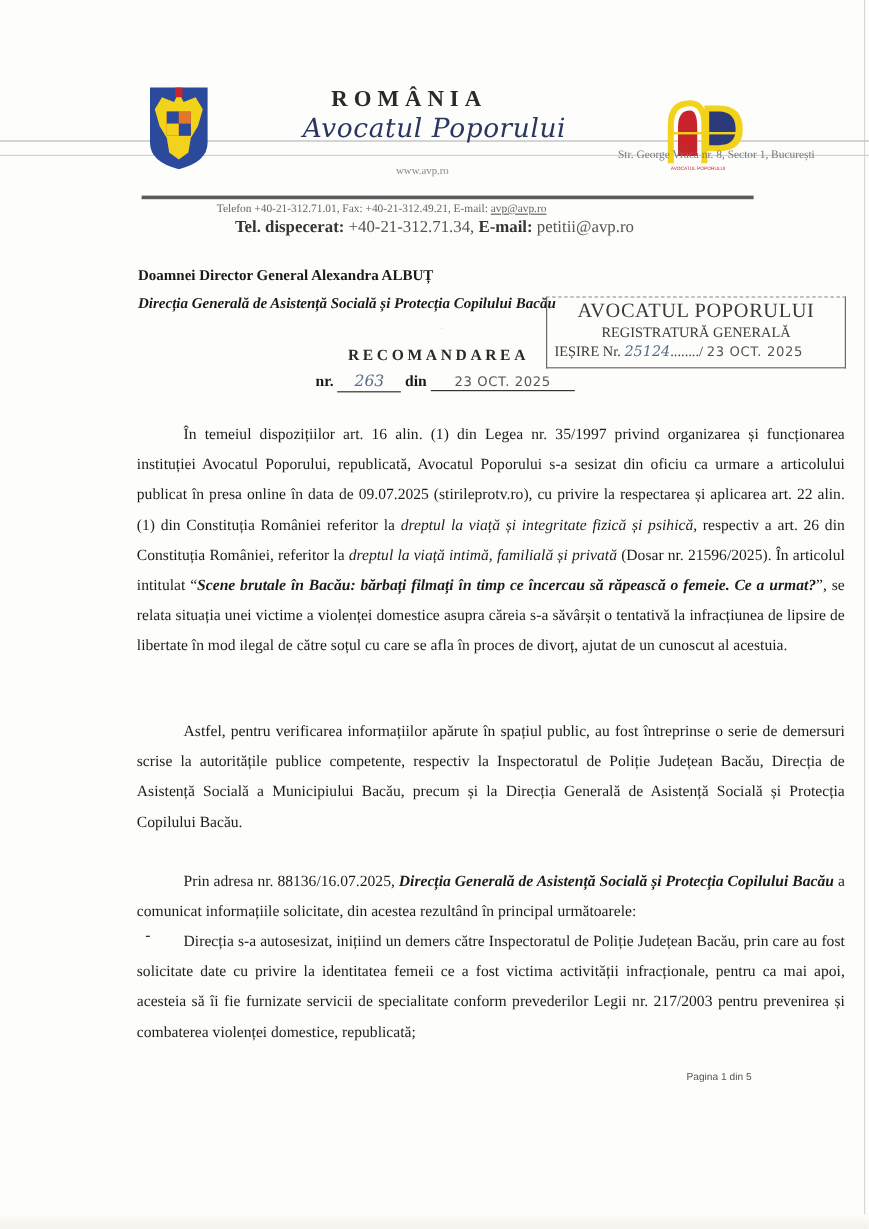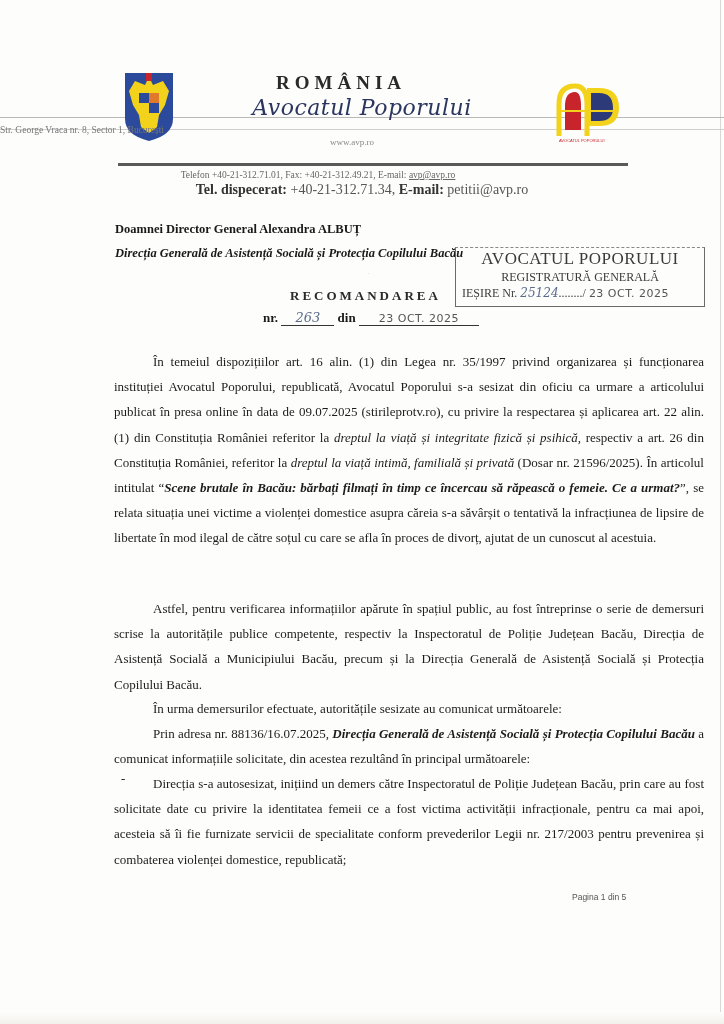--- a/index.html
+++ b/index.html
@@ -7,21 +7,21 @@
   .page { position: absolute; left: 0; top: 0; width: 724px; height: 1024px; background: #fdfdfc; }
   .right-edge { position: absolute; right: 3px; top: 0; width: 1px; height: 1024px; background: #d8d8d8; }
 
   
   .hdr-line-thin { position: absolute; left: 0; width: 724px; height: 1px; background: #b9b9b9; }
   .coat { position: absolute; left: 123px; top: 71px; width: 52px; height: 72px; }
   .ap-logo { position: absolute; left: 553px; top: 80px; width: 70px; height: 66px; }
   .romania { position: absolute; left: 0; width: 674px; top: 72px; text-align: center; font-size: 19px; font-weight: bold; letter-spacing: 5px; color: #2a2a2a; }
   .romania span { margin-left: 8px; }
   .avp-script { position: absolute; left: 0; width: 724px; top: 95px; text-align: center; font-family: "DejaVu Serif", serif; font-style: italic; font-size: 22px; color: #2a3560; letter-spacing: 0.5px; }
-  .address { position: absolute; left: 0; width: 644px; top: 125px; text-align: left; font-size: 9.5px; color: #777; }
+  .address { position: absolute; left: 0; width: 644px; top: 125px; text-align: right; font-size: 9.5px; color: #777; padding-left: 35px; }
   .www { position: absolute; left: 0; width: 704px; top: 137px; text-align: center; font-size: 9px; color: #888; }
   .hdr-line-thick { position: absolute; left: 118px; top: 163px; width: 510px; height: 3px; background: #5a5a5a; }
   .contact1 { position: absolute; left: 0; width: 636px; top: 170px; text-align: center; font-size: 9.5px; color: #666; }
   .contact2 { position: absolute; left: 0; width: 724px; top: 182px; text-align: center; font-size: 14px; color: #555; }
   .contact2 b { color: #333; }
   .u { text-decoration: underline; }
 
   
   .addr1 { position: absolute; left: 115px; top: 222px; font-size: 12.5px; font-weight: bold; }
   .addr2 { position: absolute; left: 115px; top: 246px; font-size: 12.5px; font-weight: bold; font-style: italic; }
@@ -118,23 +118,20 @@
   </div>
 
   <div class="body-text p1">
     <p class="indent"><span>În temeiul dispozițiilor art. 16 alin. (1) din Legea nr. 35/1997 privind organizarea și funcționarea instituției Avocatul Poporului, republicată, Avocatul Poporului s-a sesizat din oficiu ca urmare a articolului publicat în presa online în data de 09.07.2025 (stirileprotv.ro), cu privire la respectarea și aplicarea art. 22 alin. (1) din Constituția României referitor la </span><span class="i">dreptul la viață și integritate fizică și psihică,</span><span> respectiv a art. 26 din Constituția României, referitor la </span><span class="i">dreptul la viață intimă, familială și privată</span><span>  (Dosar nr. 21596/2025). În articolul intitulat “</span><span class="bi">Scene brutale în Bacău: bărbați filmați în timp ce încercau să răpească o femeie. Ce a urmat?</span><span>”, se relata situația unei victime a violenței domestice asupra căreia s-a săvârșit o tentativă la infracțiunea de lipsire de libertate în mod ilegal de către soțul cu care se afla în proces de divorț, ajutat de un cunoscut al acestuia.</span></p>
   </div>
 
   <div class="body-text p2">
     <p class="indent">Astfel, pentru verificarea informațiilor apărute în spațiul public, au fost întreprinse o serie de demersuri scrise la autoritățile publice competente, respectiv la Inspectoratul de Poliție Județean Bacău, Direcția de Asistență Socială a Municipiului Bacău, precum și la Direcția Generală de Asistență Socială și Protecția Copilului Bacău.</p>
   </div>
 
-  <div class="body-text p3">
-    <p class="indent">În urma demersurilor efectuate, autoritățile sesizate au comunicat următoarele:</p>
-  </div>
 
   <div class="body-text p4">
     <p class="indent"><span>Prin adresa nr. 88136/16.07.2025, </span><span class="bi">Direcția Generală de Asistență Socială și Protecția Copilului Bacău</span><span> a comunicat informațiile solicitate, din acestea rezultând în principal următoarele:</span></p>
   </div>
 
   <div class="bullet">-</div>
   <div class="body-text p5">
     <p class="indent">Direcția s-a autosesizat, inițiind un demers către Inspectoratul de Poliție Județean Bacău, prin care au fost solicitate date cu privire la identitatea femeii ce a fost victima activității infracționale, pentru ca mai apoi, acesteia să îi fie furnizate servicii de specialitate conform prevederilor Legii nr. 217/2003 pentru prevenirea și combaterea violenței domestice, republicată;</p>
   </div>
 

